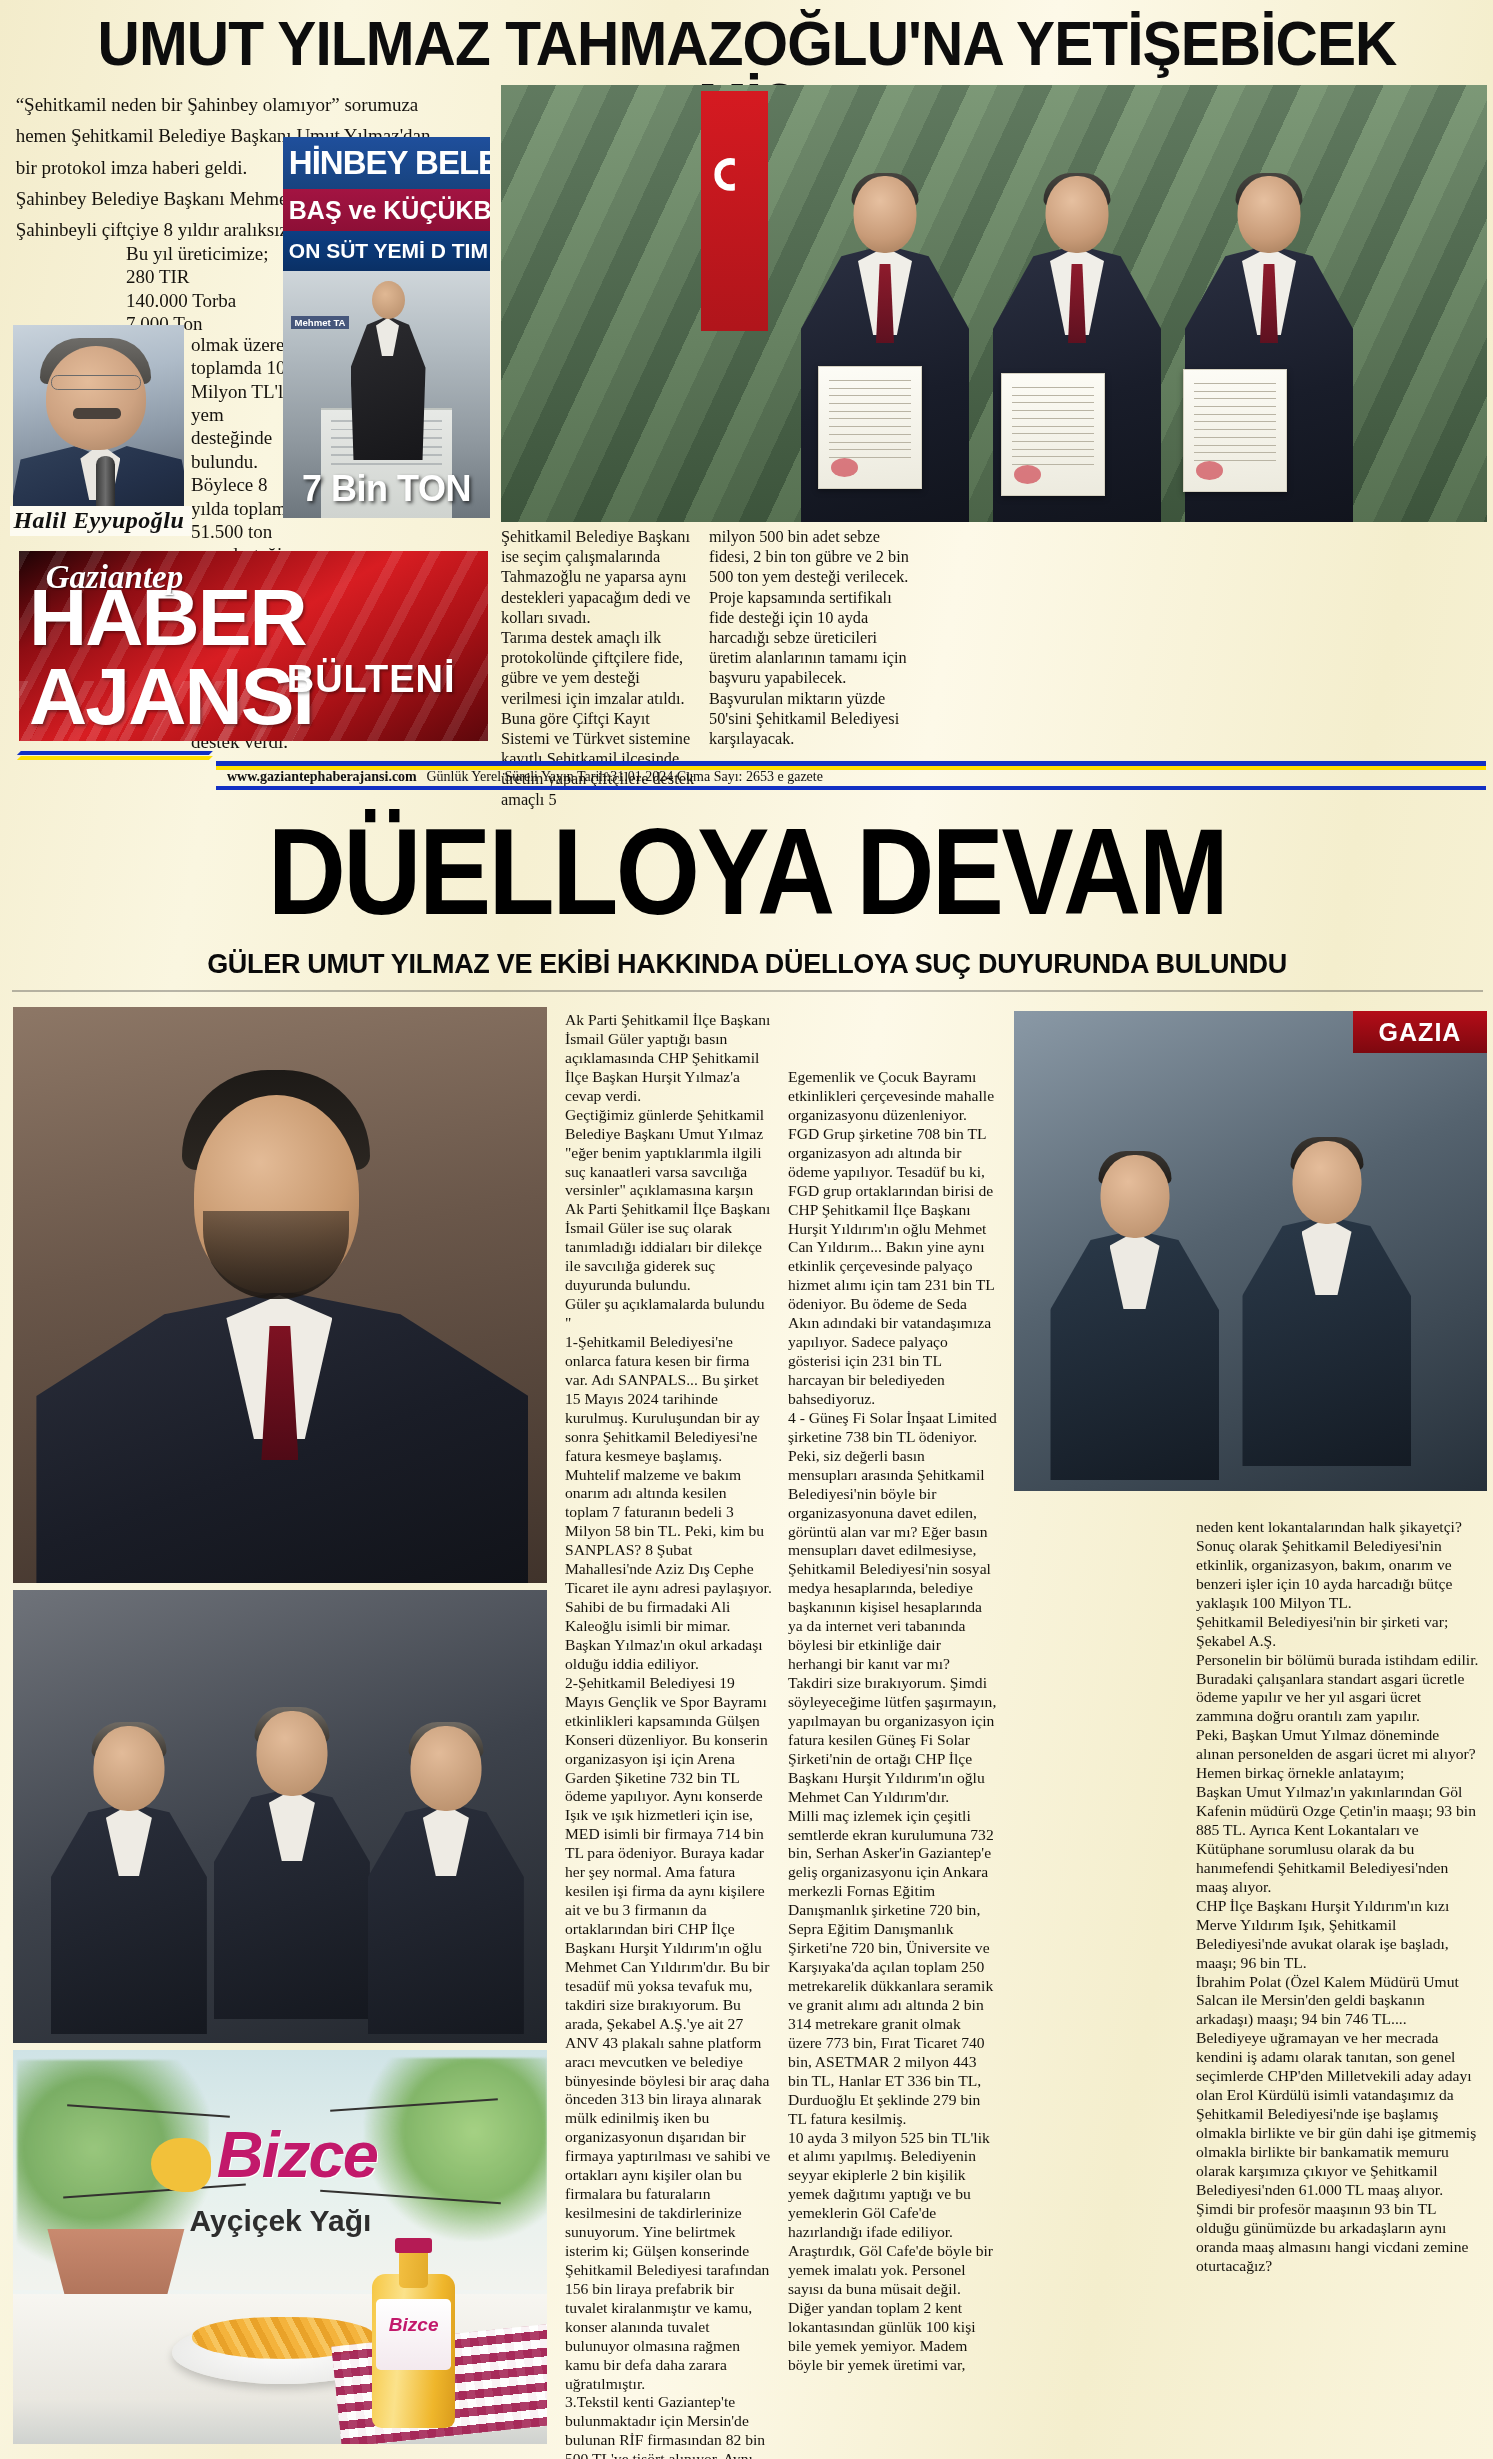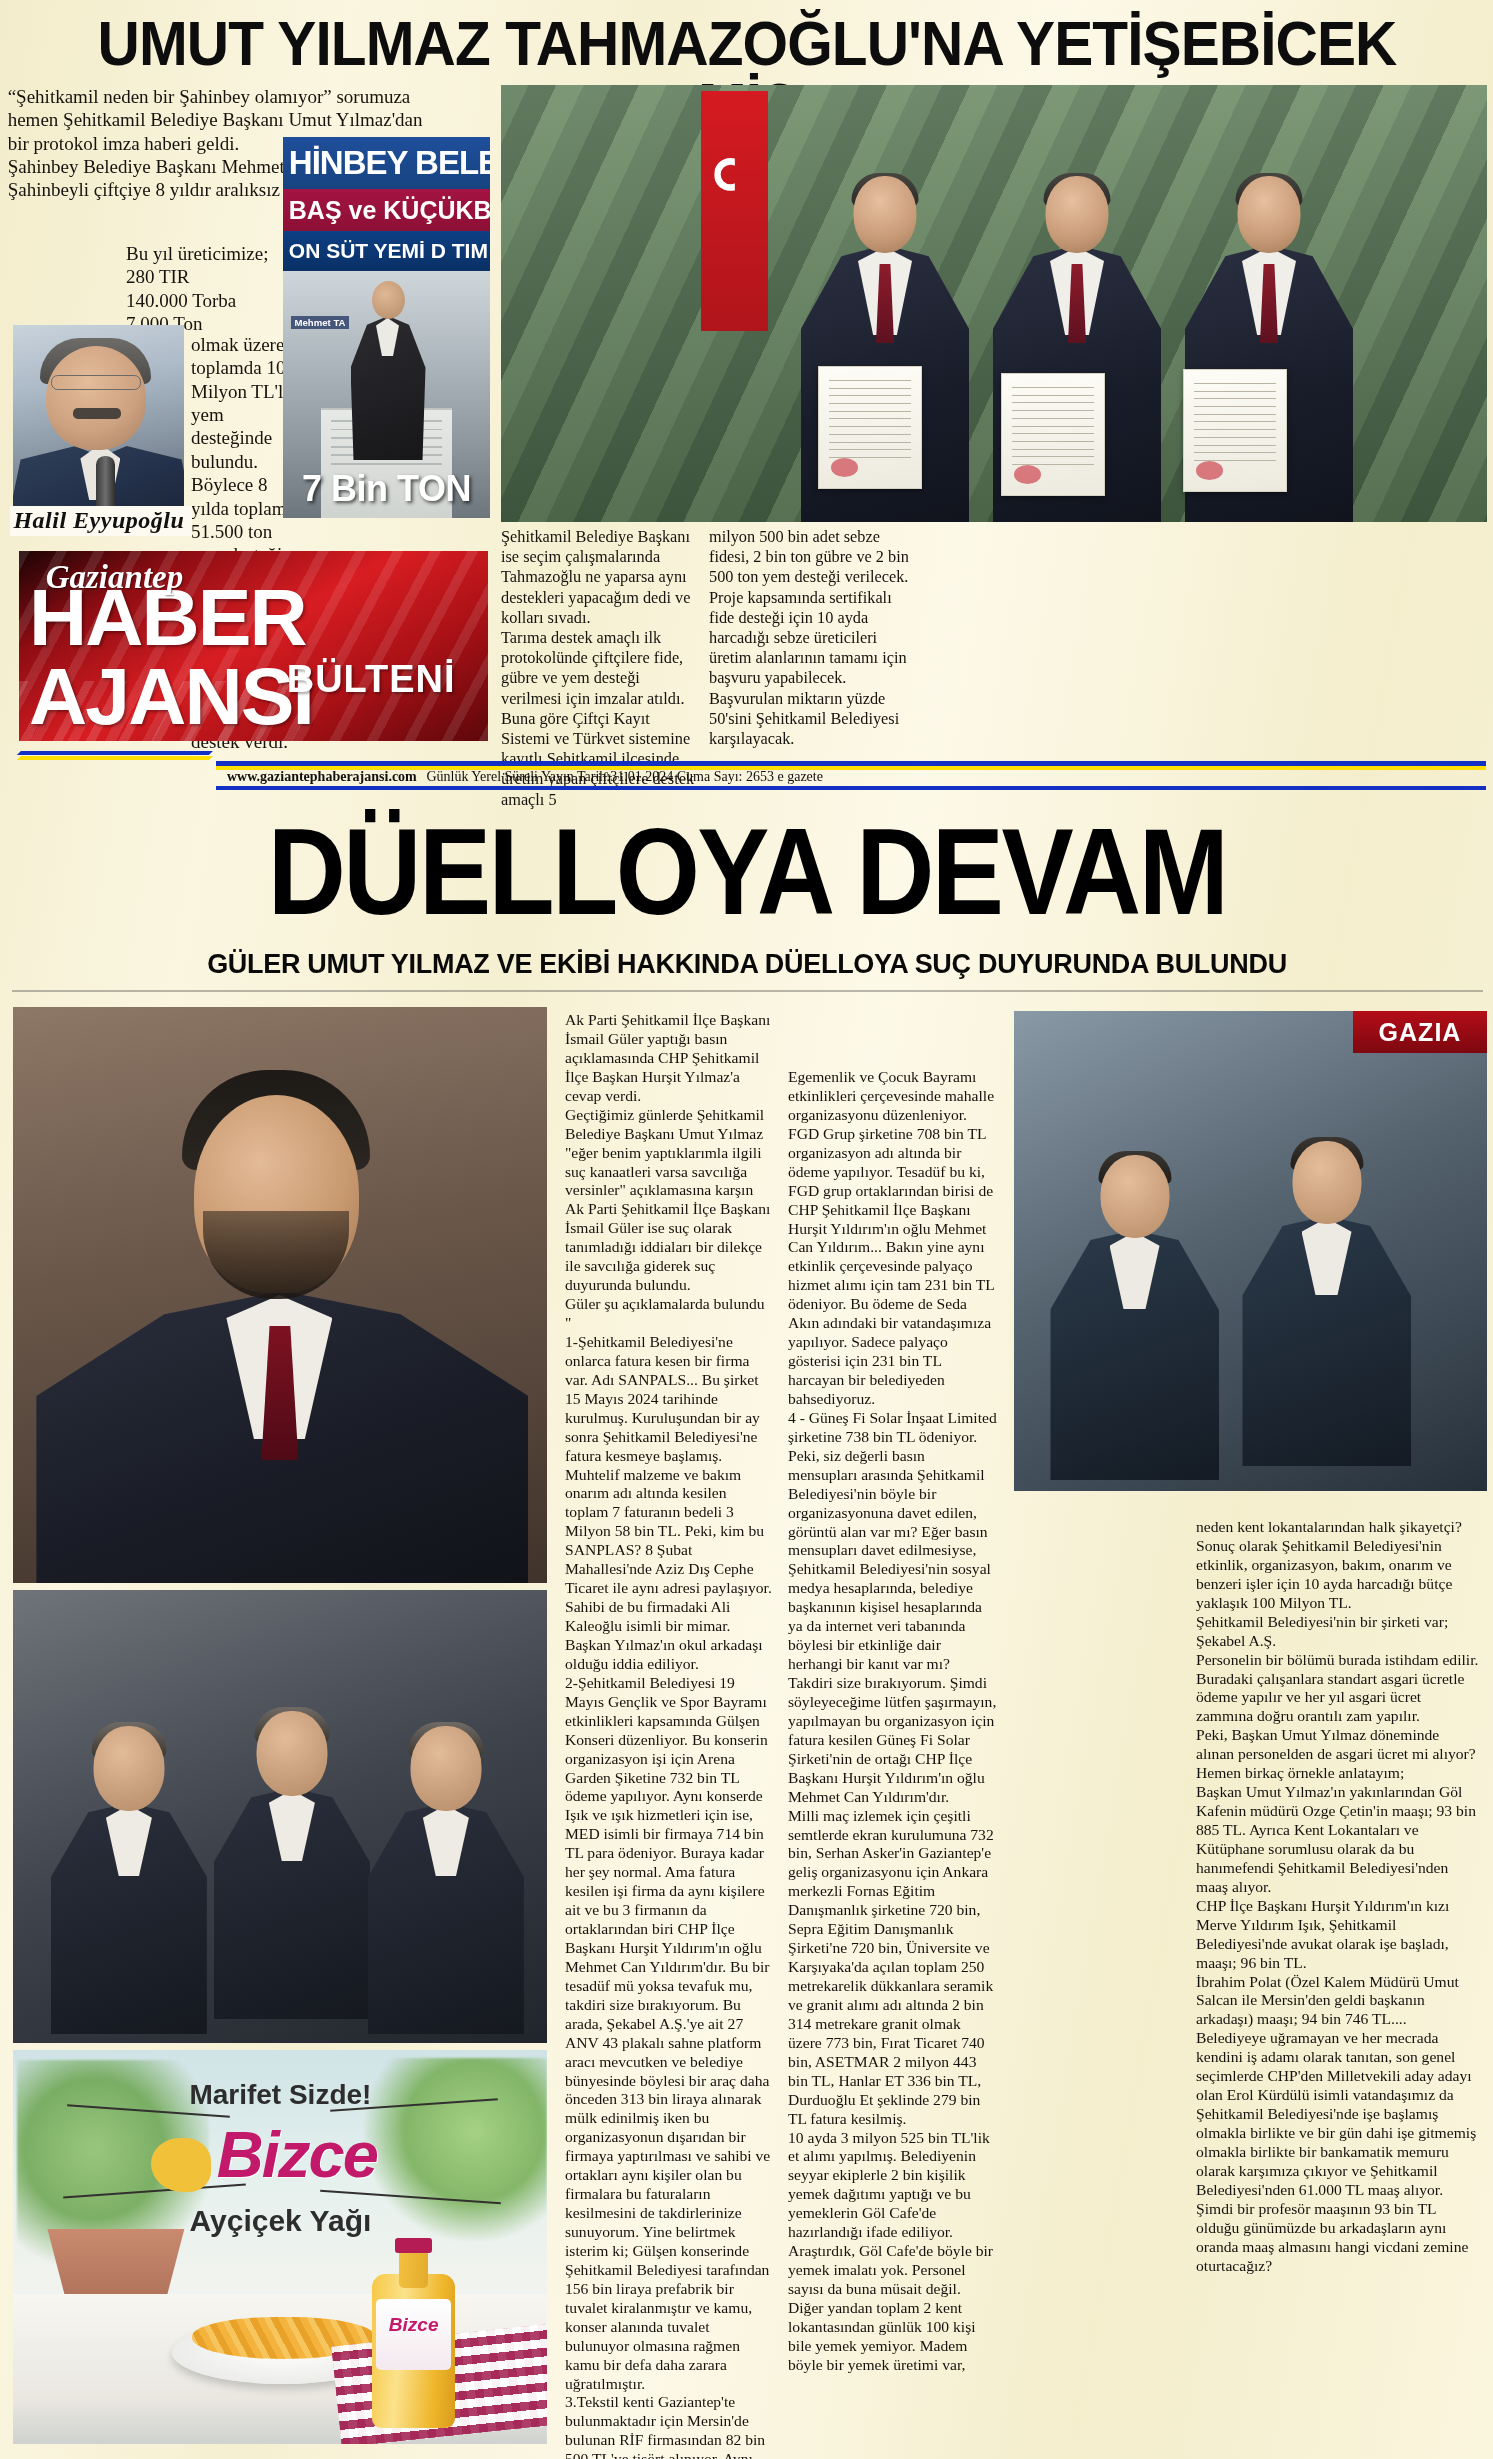--- a/index.html
+++ b/index.html
@@ -34,21 +34,21 @@
 
   
   .intro {
     position: absolute;
     left: 7.7px; top: 85px;
     width: 485px;
     font-size: 19px;
     line-height: 1.23;
     color: #16130e;
   }
-  .intro p { margin: 0; }
+  .intro p { margin: 8px; }
 
   
   .halil-photo {
     position: absolute;
     left: 13.4px; top: 325px;
     width: 171px; height: 184px;
     background: linear-gradient(170deg, #c9d3dc 0%, #aebbc8 30%, #8d9aa8 60%, #5d6672 100%);
     overflow: hidden;
   }
   .halil-photo .face {
@@ -782,21 +782,20 @@
 
   <div class="photo-ad">
     <div class="ad-window"></div>
     <div class="ad-plant-l"></div>
     <div class="ad-plant-r"></div>
     <div class="ad-pot"></div>
     <div class="ad-line1"></div>
       <div class="ad-line2"></div>
     <div class="ad-line3"></div>
       <div class="ad-line4"></div>
-    <div class="ad-marifet">Marifet Sizde!</div>
     <div class="ad-blob"></div>
     <div class="ad-logo">Bizce</div>
     <div class="ad-sub">Ayçiçek Yağı</div>
     <div class="ad-counter"></div>
     <div class="ad-plate"></div>
     <div class="ad-fries"></div>
     <div class="ad-cloth"></div>
     <div class="ad-bottle">
       <div class="bd"></div>
         <div class="nk"></div>

